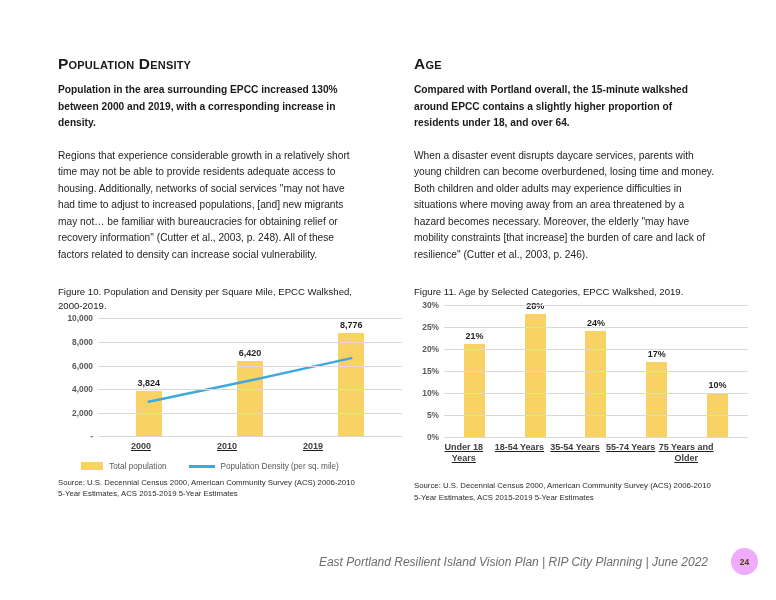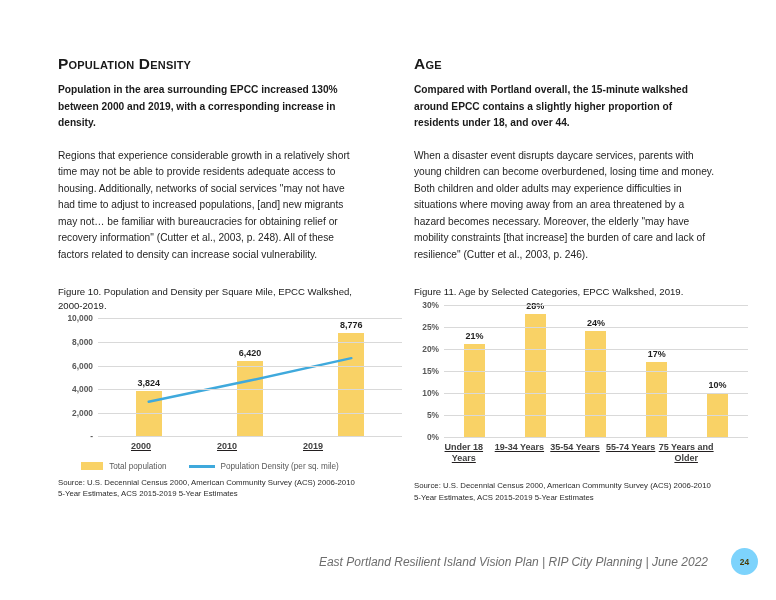--- a/index.html
+++ b/index.html
@@ -167,21 +167,21 @@
     font-size: 12px;
     font-style: italic;
     color: #6d6d6d;
     white-space: nowrap;
   }
   .page-badge {
     position: absolute;
     right: 18px; top: 0;
     width: 27px; height: 27px;
     border-radius: 50%;
-    background: #7dd3fc;
+    background: #f0abfc;
     display: flex;
     align-items: center;
     justify-content: center;
     font-size: 8.4px;
     font-weight: bold;
     color: #4a3c08;
   }
 </style>
 </head>
 <body>
@@ -247,21 +247,21 @@
             <span class="legend-text">Population Density (per sq. mile)</span>
           </div>
         </div>
       </div>
 
       <p class="source-note">Source: U.S. Decennial Census 2000, American Community Survey (ACS) 2006-2010 5-Year Estimates, ACS 2015-2019 5-Year Estimates</p>
     </div>
 
     <div class="col">
       <h2 class="section-title">Age</h2>
-      <p class="lead">Compared with Portland overall, the 15-minute walkshed around EPCC contains a slightly higher proportion of residents under 18, and over 44.</p>
+      <p class="lead">Compared with Portland overall, the 15-minute walkshed around EPCC contains a slightly higher proportion of residents under 18, and over 64.</p>
       <p class="body">When a disaster event disrupts daycare services, parents with young children can become overburdened, losing time and money. Both children and older adults may experience difficulties in situations where moving away from an area threatened by a hazard becomes necessary. Moreover, the elderly "may have mobility constraints [that increase] the burden of care and lack of resilience" (Cutter et al., 2003, p. 246).</p>
 
       <div style="height:22px"></div>
 
       <div class="figure-caption">Figure 11. Age by Selected Categories, EPCC Walkshed, 2019.</div>
 
       <div class="chart">
         <div class="chart-plot" id="plot11" style="height:132px; margin-left:30px; margin-right:4px;">
           <div class="bars" id="bars11">
               <div class="bar-slot">
@@ -295,21 +295,21 @@
             <div class="ytick" style="top: 50%;">15%</div>
             <div class="gridline" style="top: 33.3333%;"></div>
             <div class="ytick" style="top: 33.3333%;">20%</div>
             <div class="gridline" style="top: 16.6667%;"></div>
             <div class="ytick" style="top: 16.6667%;">25%</div>
             <div class="gridline" style="top: 0%;"></div>
             <div class="ytick" style="top: 0%;">30%</div>
           </div>
         <div class="xlabels" id="xlabels11" style="margin-left:22px; margin-right:4px;">
             <div class="xlabel">Under 18 Years</div>
-            <div class="xlabel">19-34 Years</div>
+            <div class="xlabel">18-54 Years</div>
             <div class="xlabel">35-54 Years</div>
             <div class="xlabel">55-74 Years</div>
             <div class="xlabel">75 Years and Older</div>
           </div>
       </div>
 
       <p class="source-note" style="margin-top:16px;">Source: U.S. Decennial Census 2000, American Community Survey (ACS) 2006-2010 5-Year Estimates, ACS 2015-2019 5-Year Estimates</p>
     </div>
 
   </div>

